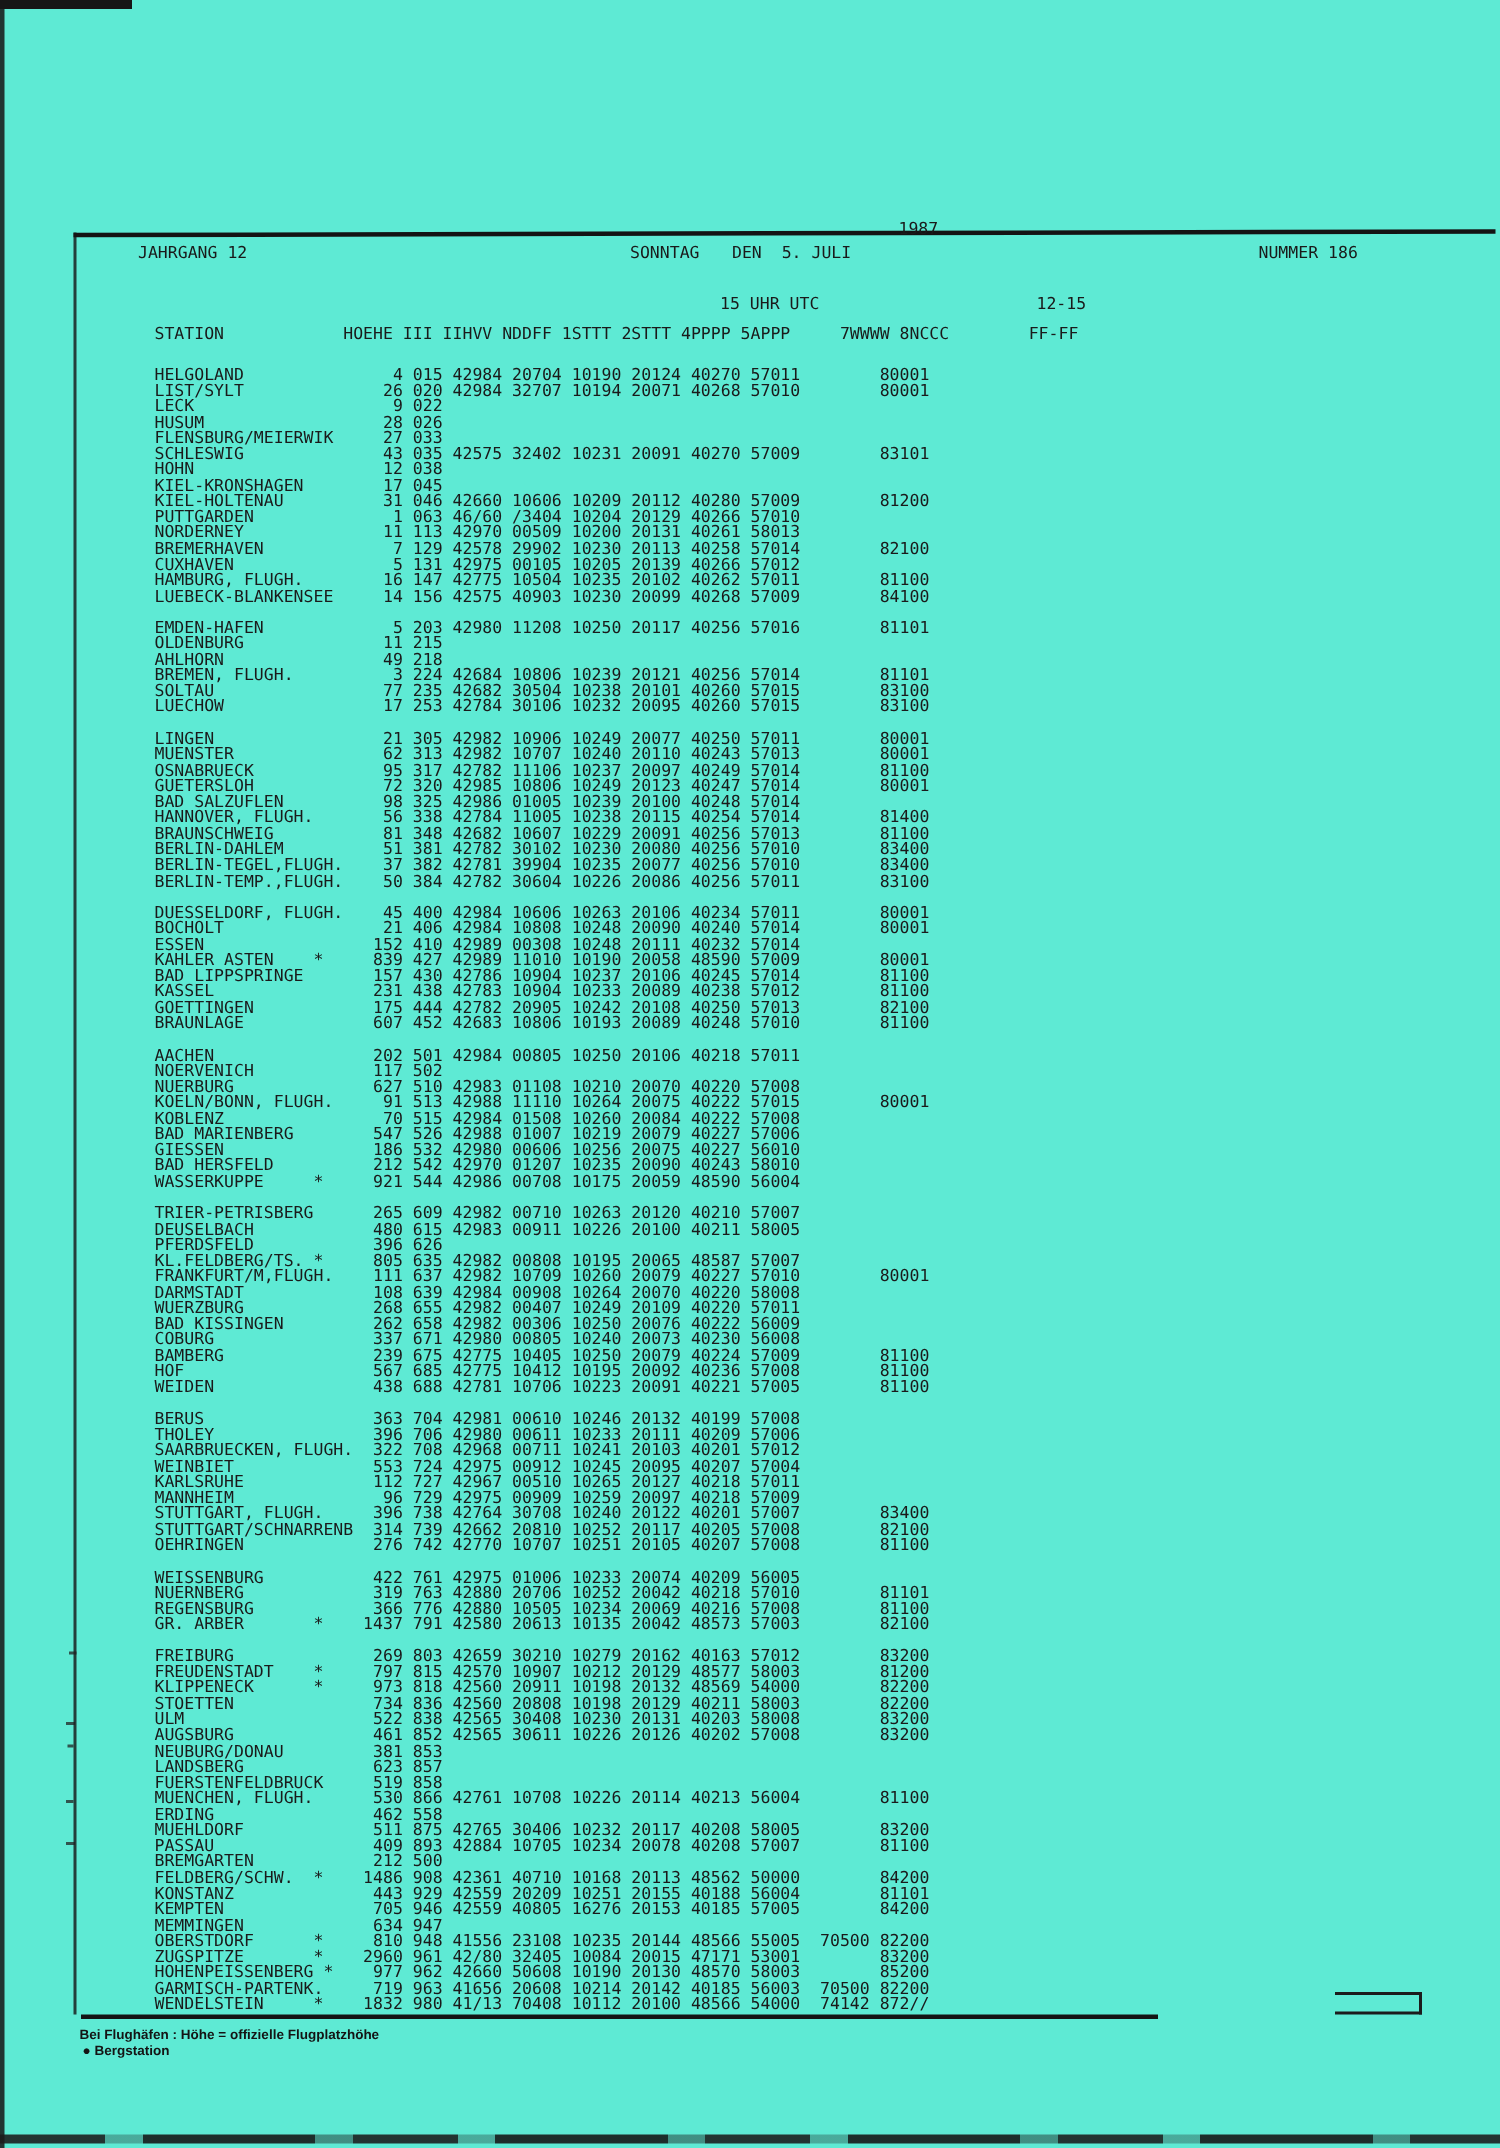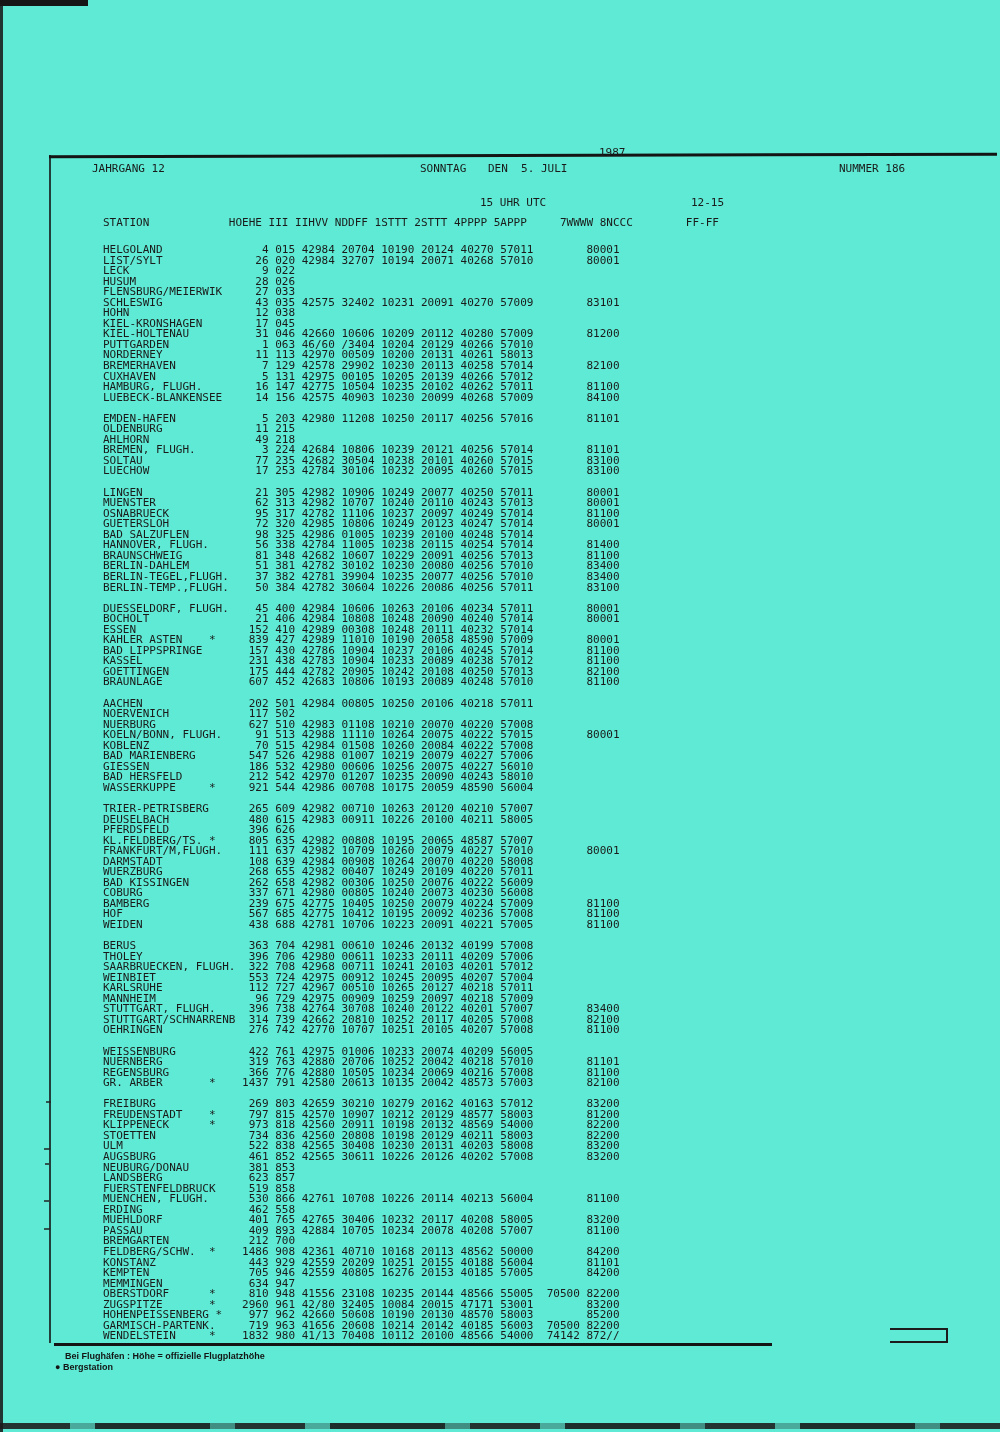--- a/index.html
+++ b/index.html
@@ -165,30 +165,30 @@
       <div class="line">FREUDENSTADT    *     797 815 42570 10907 10212 20129 48577 58003        81200</div>
       <div class="line">KLIPPENECK      *     973 818 42560 20911 10198 20132 48569 54000        82200</div>
       <div class="line">STOETTEN              734 836 42560 20808 10198 20129 40211 58003        82200</div>
       <div class="line">ULM                   522 838 42565 30408 10230 20131 40203 58008        83200</div>
       <div class="line">AUGSBURG              461 852 42565 30611 10226 20126 40202 57008        83200</div>
       <div class="line">NEUBURG/DONAU         381 853</div>
       <div class="line">LANDSBERG             623 857</div>
       <div class="line">FUERSTENFELDBRUCK     519 858</div>
       <div class="line">MUENCHEN, FLUGH.      530 866 42761 10708 10226 20114 40213 56004        81100</div>
       <div class="line">ERDING                462 558</div>
-      <div class="line">MUEHLDORF             401 765 42765 30406 10232 20117 40208 58005        83200</div>
+      <div class="line">MUEHLDORF             511 875 42765 30406 10232 20117 40208 58005        83200</div>
       <div class="line">PASSAU                409 893 42884 10705 10234 20078 40208 57007        81100</div>
-      <div class="line">BREMGARTEN            212 700</div>
+      <div class="line">BREMGARTEN            212 500</div>
       <div class="line">FELDBERG/SCHW.  *    1486 908 42361 40710 10168 20113 48562 50000        84200</div>
       <div class="line">KONSTANZ              443 929 42559 20209 10251 20155 40188 56004        81101</div>
       <div class="line">KEMPTEN               705 946 42559 40805 16276 20153 40185 57005        84200</div>
       <div class="line">MEMMINGEN             634 947</div>
       <div class="line">OBERSTDORF      *     810 948 41556 23108 10235 20144 48566 55005  70500 82200</div>
       <div class="line">ZUGSPITZE       *    2960 961 42/80 32405 10084 20015 47171 53001        83200</div>
       <div class="line">HOHENPEISSENBERG *    977 962 42660 50608 10190 20130 48570 58003        85200</div>
       <div class="line">GARMISCH-PARTENK.     719 963 41656 20608 10214 20142 40185 56003  70500 82200</div>
       <div class="line">WENDELSTEIN     *    1832 980 41/13 70408 10112 20100 48566 54000  74142 872//</div>
     </div>
 
-  <div class="abs note" style="left:65px;top:1351px;">Bei Flughäfen : Höhe = offizielle Flugplatzhöhe</div>
+  <div class="abs note" style="left:53px;top:1351px;">Bei Flughäfen : Höhe = offizielle Flugplatzhöhe</div>
   <div class="abs note" style="left:55px;top:1362px;">● Bergstation</div>
 
 </div>
 
 </body></html>

